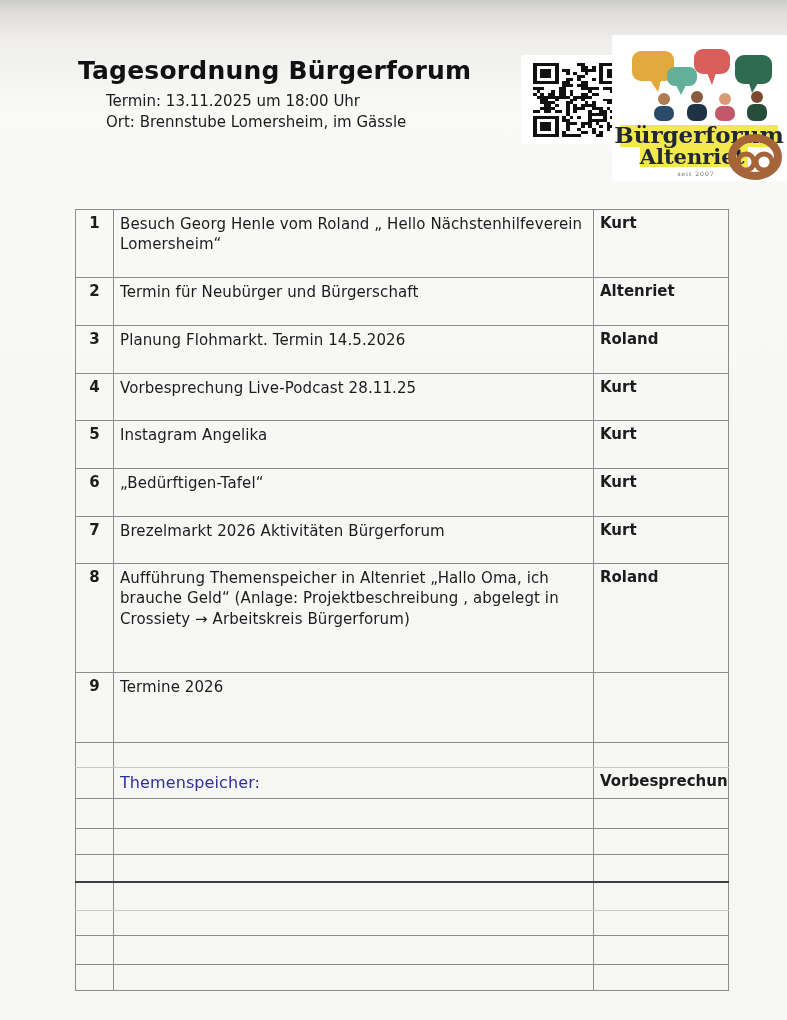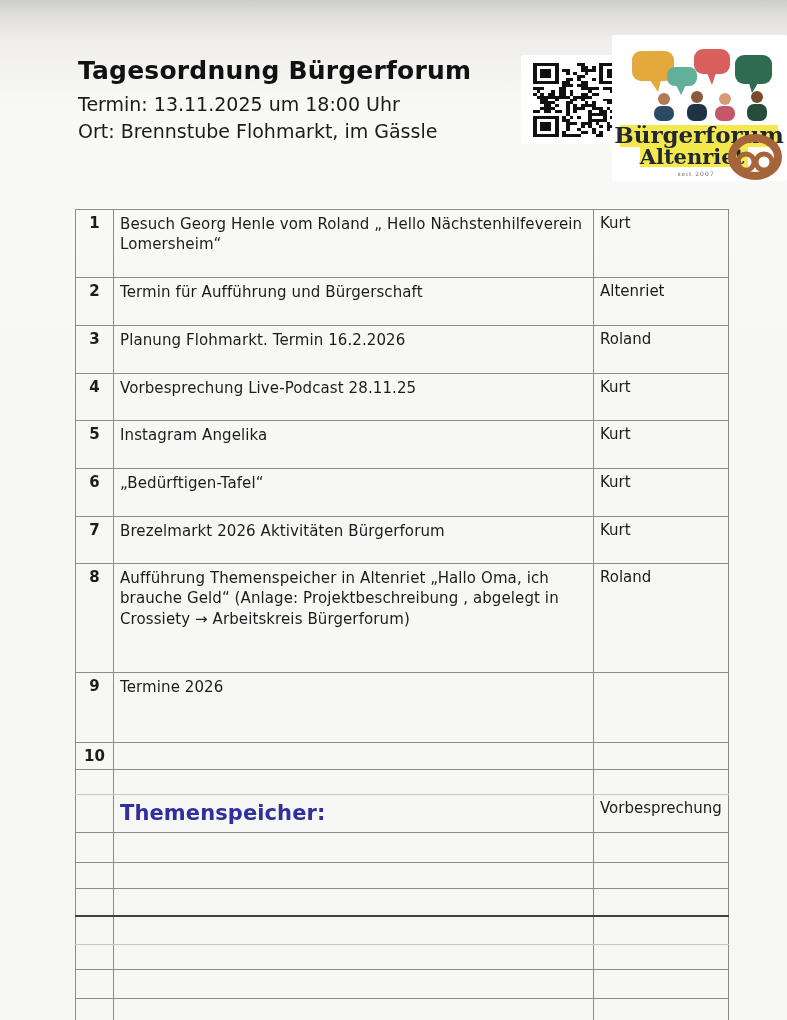--- a/index.html
+++ b/index.html
@@ -4,53 +4,53 @@
 <style>
   html,body{margin:0;padding:0;background:#e9e9e8;}
   .page{
     position:relative;width:787px;height:1020px;overflow:hidden;
     background:linear-gradient(180deg,#cccccb 0px,#dfdedd 14px,#efeeec 40px,#f9f9f8 110px,#f7f7f6 400px,#f6f6f5 100%);
     font-family:"DejaVu Sans","Liberation Sans",sans-serif;color:#1c1c1c;
   }
   
   .hdr{position:absolute;left:78px;top:56px;}
   .hdr h1{margin:0 0 6px 0;font-size:25px;font-weight:bold;letter-spacing:0.2px;color:#111;}
-  .hdr .sub{font-size:19px;line-height:1.42;color:#1b1b1b;}
+  .hdr .sub{font-size:15px;line-height:1.42;color:#1b1b1b;margin-left:28px;}
   
   .qrbox{position:absolute;left:521px;top:55px;width:116px;height:89px;background:#ffffff;
          display:flex;align-items:center;justify-content:center;border-radius:2px;}
   
   .logobox{position:absolute;left:612px;top:35px;width:175px;height:146px;background:#ffffff;border-radius:2px;}
   
   table.agenda{
     position:absolute;left:75px;top:209px;width:653px;
     border-collapse:collapse;table-layout:fixed;
     font-size:15px;
   }
   table.agenda td{
     border:1px solid #8c8c8c;vertical-align:top;
     padding:4px 6px;overflow:hidden;background:transparent;
   }
   table.agenda{border:1px solid #767676;}
   td.num{width:38px;text-align:center;font-weight:bold;padding:4px 2px;}
   td.topic{width:480px;line-height:1.36;letter-spacing:0.1px;}
-  td.resp{width:135px;}
+  td.resp{width:135px;font-weight:bold;}
   tr.b-faint td{border-bottom:1px solid #c8c8c8;}
   tr.b-dark td{border-bottom:2px solid #3f3f3f;}
-  td.themen{font-weight:bold;font-size:21px;margin-left:30px;}
+  td.themen{font-weight:normal;font-size:16px;margin-left:30px;}
 </style>
 </head>
 <body>
 
 <div class="page">
 
   <div class="hdr">
     <h1>Tagesordnung Bürgerforum</h1>
     <div class="sub">Termin: 13.11.2025 um 18:00 Uhr</div>
-    <div class="sub">Ort: Brennstube Flohmarkt, im Gässle</div>
+    <div class="sub">Ort: Brennstube Lomersheim, im Gässle</div>
   </div>
 
   <div class="qrbox">
     <svg id="qr" width="92" height="74" viewBox="0 0 25 25" preserveAspectRatio="none" shape-rendering="crispEdges">
         <rect x="12" y="0" width="1" height="1" fill="#111"></rect>
         <rect x="13" y="0" width="1" height="1" fill="#111"></rect>
         <rect x="13" y="1" width="1" height="1" fill="#111"></rect>
         <rect x="14" y="1" width="1" height="1" fill="#111"></rect>
         <rect x="16" y="1" width="1" height="1" fill="#111"></rect>
         <rect x="8" y="2" width="1" height="1" fill="#111"></rect>
@@ -310,26 +310,26 @@
         <col style="width:135px">
       </colgroup>
     <tbody>
       <tr style="height:68px">
         <td class="num">1</td>
         <td class="topic">Besuch Georg Henle vom Roland „ Hello Nächstenhilfeverein Lomersheim“</td>
         <td class="resp">Kurt</td>
       </tr>
       <tr style="height:48px">
         <td class="num">2</td>
-        <td class="topic">Termin für Aufführung und Bürgerschaft</td>
+        <td class="topic">Termin für Neubürger und Bürgerschaft</td>
         <td class="resp">Altenriet</td>
       </tr>
       <tr style="height:48px">
         <td class="num">3</td>
-        <td class="topic">Planung Flohmarkt. Termin 16.2.2026</td>
+        <td class="topic">Planung Flohmarkt. Termin 14.5.2026</td>
         <td class="resp">Roland</td>
       </tr>
       <tr style="height:47px">
         <td class="num">4</td>
         <td class="topic">Vorbesprechung Live-Podcast 28.11.25</td>
         <td class="resp">Kurt</td>
       </tr>
       <tr style="height:48px">
         <td class="num">5</td>
         <td class="topic">Instagram Angelika</td>
@@ -348,25 +348,20 @@
       <tr style="height:109px">
         <td class="num">8</td>
         <td class="topic">Aufführung Themenspeicher in Altenriet „Hallo Oma, ich brauche Geld“ (Anlage: Projektbeschreibung , abgelegt in Crossiety → Arbeitskreis Bürgerforum)</td>
         <td class="resp">Roland</td>
       </tr>
       <tr style="height:70px">
         <td class="num">9</td>
         <td class="topic">Termine 2026</td>
         <td class="resp"></td>
       </tr>
-      <tr style="height:26px">
-        <td class="num">10</td>
-        <td class="topic"></td>
-        <td class="resp"></td>
-      </tr>
       <tr class="b-faint" style="height:25px">
         <td class="num"></td>
         <td class="topic"></td>
         <td class="resp"></td>
       </tr>
       <tr style="height:28px">
         <td class="num"></td>
         <td class="topic themen" style="color:#2f2f9d">Themenspeicher:</td>
         <td class="resp">Vorbesprechung</td>
       </tr>

